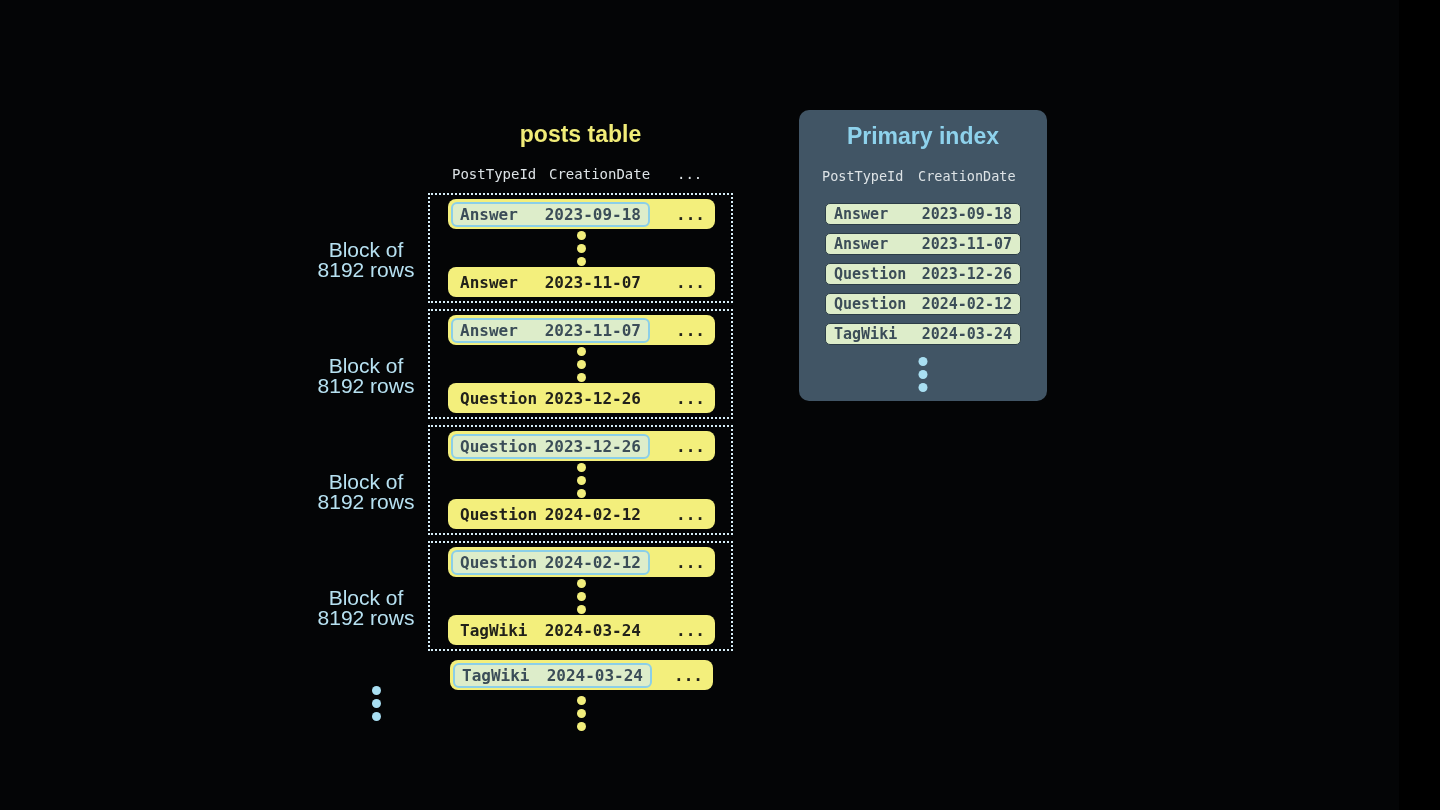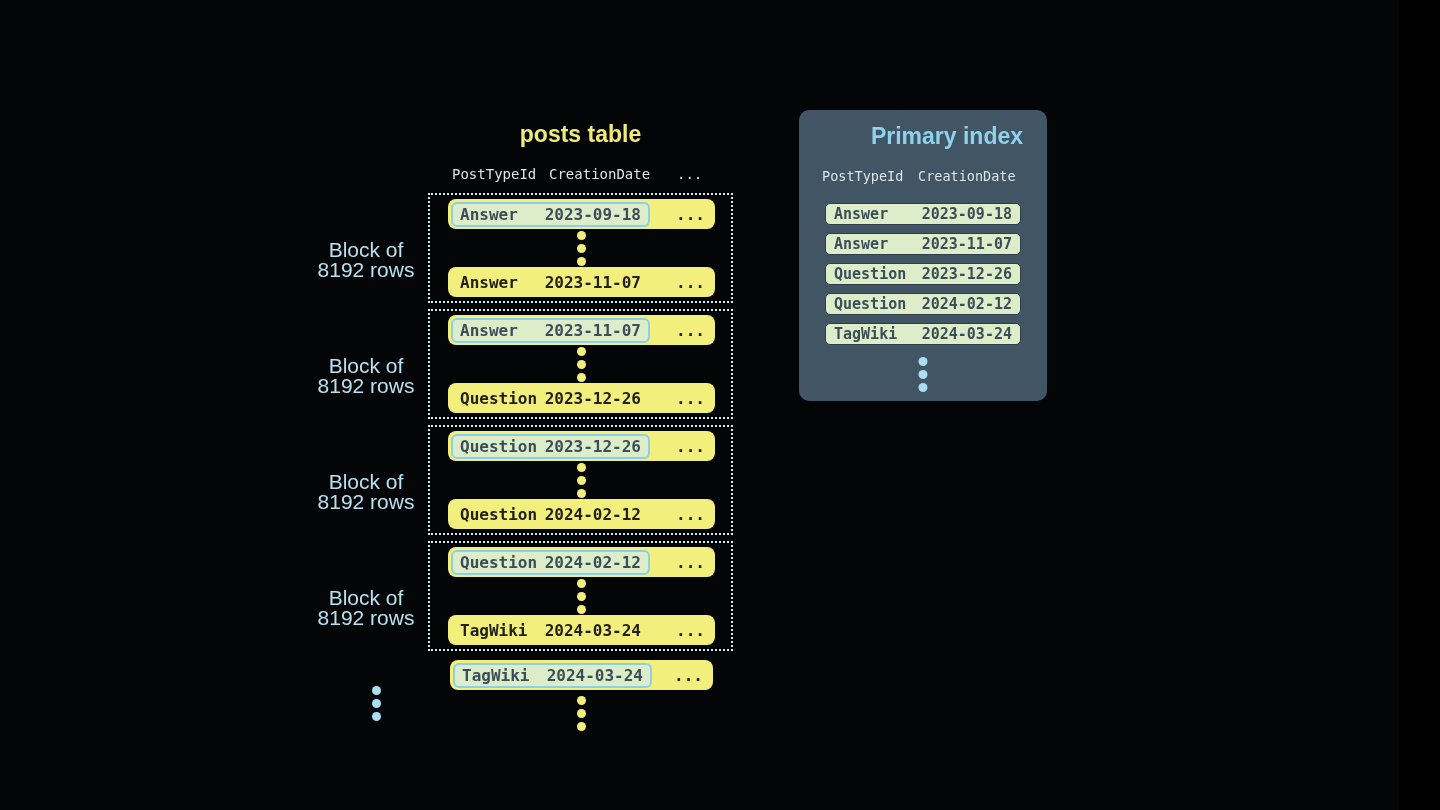--- a/index.html
+++ b/index.html
@@ -65,21 +65,21 @@
 
   .extra-row { position:absolute; left:450px; top:660px; width:263px; }
 
   
   .panel {
     position:absolute; left:799px; top:110px; width:248px; height:291px;
     background:var(--panel-bg); border-radius:10px;
   }
   .panel-title {
     position:absolute; top:13px; left:0; width:100%; text-align:center;
-    color:var(--index-title-blue); font-size:23px; font-weight:600;margin-left:24px;
+    color:var(--index-title-blue); font-size:23px; font-weight:600;
   }
   .panel-header {
     position:absolute; top:58px; left:0; width:100%; height:16px;
     font-family:"DejaVu Sans Mono", monospace; font-size:13.5px; color:var(--header-text);
   }
   .panel-header span { position:absolute; top:0; white-space:pre; }
   .panel-header .p1 { left:23px; }
   .panel-header .p2 { left:119px; }
   .ix-list {
     position:absolute; top:93px; left:26px; width:196px;

